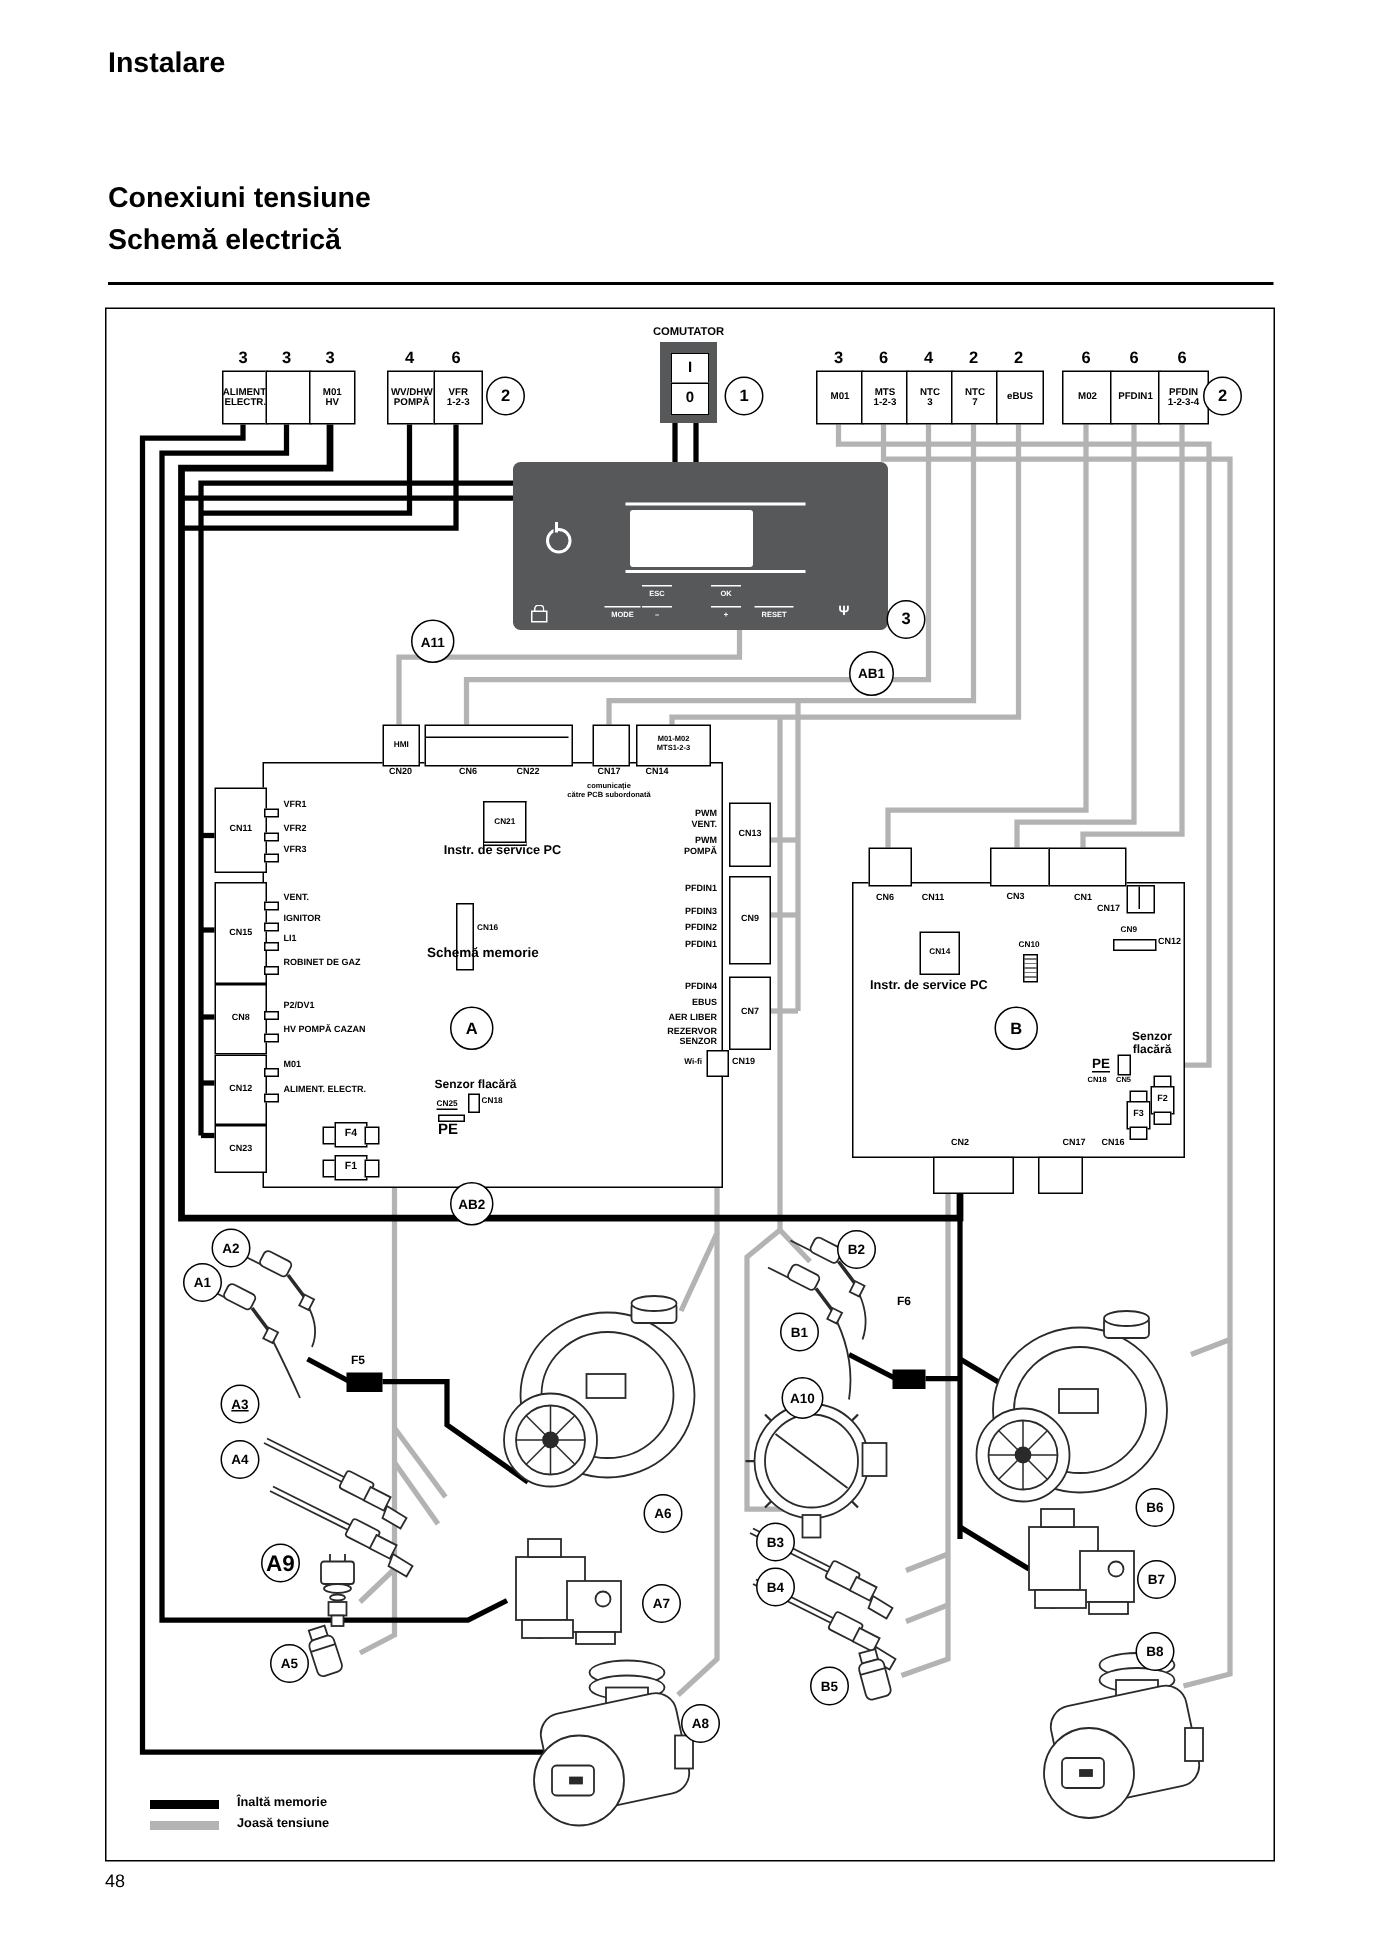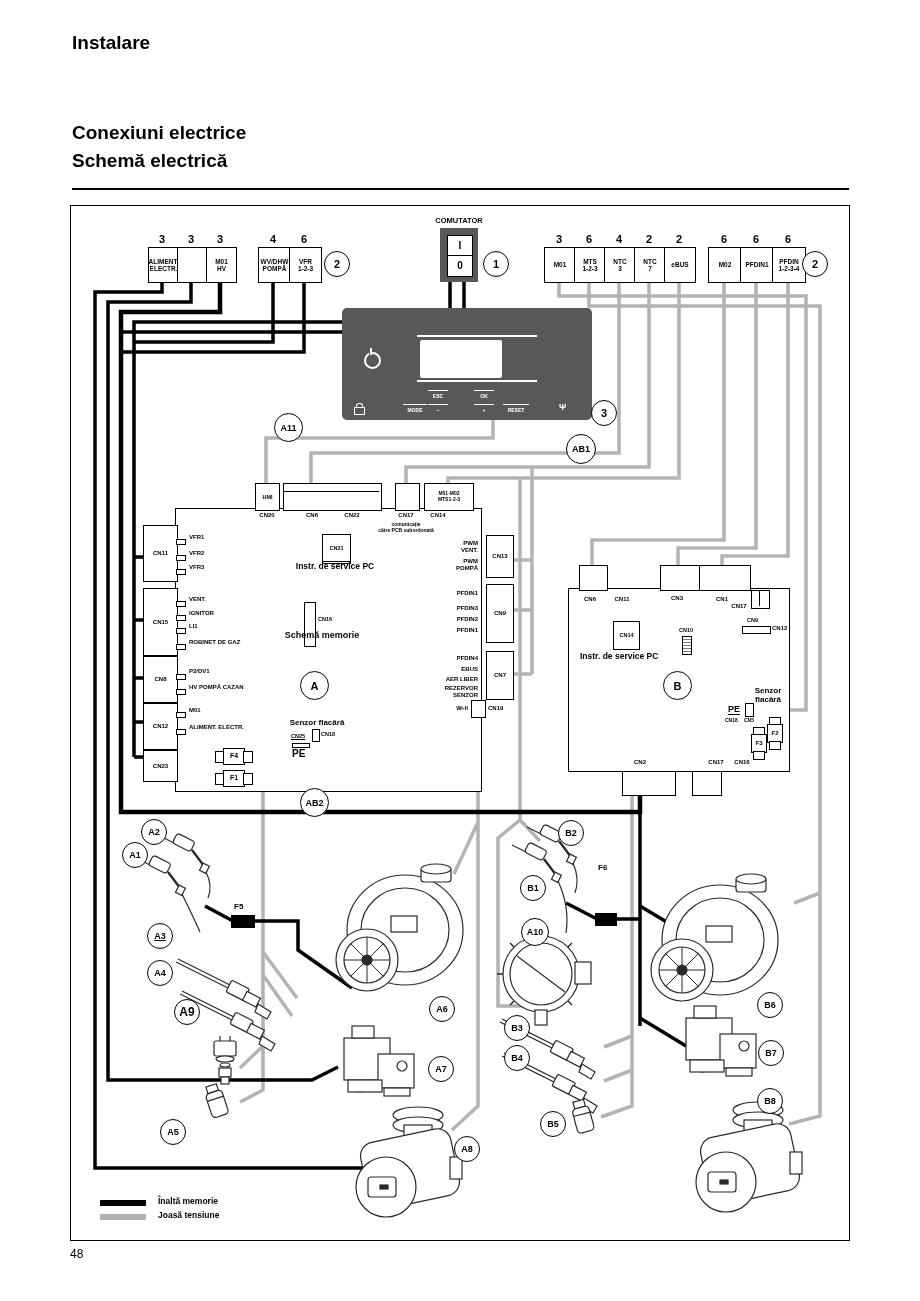--- a/index.html
+++ b/index.html
@@ -20,21 +20,21 @@
   .frame{position:absolute;border:1px solid #000;z-index:0;}
   .panelbtn{position:absolute;border-top:1.5px solid #fff;color:#fff;font-weight:700;font-size:5px;
             text-align:center;padding-top:2px;z-index:4;}
 </style>
 </head>
 <body>
 
 <div id="page">
 
   <div class="lbl" style="left:72px;top:32px;font-size:19px;">Instalare</div>
-  <div class="lbl" style="left:72px;top:122px;font-size:19px;">Conexiuni electrice</div>
+  <div class="lbl" style="left:72px;top:122px;font-size:19px;">Conexiuni tensiune</div>
   <div class="lbl" style="left:72px;top:150px;font-size:19px;">Schemă electrică</div>
   <div class="abs" style="left:72px;top:188px;width:777px;height:2px;background:#000;"></div>
   <div class="lbl" style="left:70px;top:1248px;font-size:12px;font-weight:400;">48</div>
 
   <div class="frame" style="left:70px;top:205px;width:778px;height:1034px;"></div>
 
   <svg class="wires" width="920" height="1301" viewBox="0 0 920 1301">
 
     <g stroke="#b3b3b3" stroke-width="3.5" fill="none">
       <polyline points="493,420 493,438 266,438 266,484"></polyline>
@@ -419,22 +419,22 @@
   <div class="lbl ctr" style="left:730px;top:759px;width:24px;font-size:6px;">CN16</div>
   <div class="box" style="left:622px;top:771px;width:52px;height:23px;"></div>
   <div class="box" style="left:692px;top:771px;width:28px;height:23px;"></div>
 
   <div class="badge" style="left:300px;top:788px;width:27px;height:27px;font-size:9px;">AB2</div>
 
   <div class="badge" style="left:122px;top:842px;width:24px;height:24px;font-size:9px;">A1</div>
   <div class="badge" style="left:141px;top:819px;width:24px;height:24px;font-size:9px;">A2</div>
   <div class="badge" style="left:147px;top:923px;width:24px;height:24px;font-size:9px;text-decoration:underline;">A3</div>
   <div class="badge" style="left:147px;top:960px;width:24px;height:24px;font-size:9px;">A4</div>
-  <div class="badge" style="left:174px;top:999px;width:24px;height:24px;font-size:12px;">A9</div>
-  <div class="badge" style="left:160px;top:1096px;width:24px;height:24px;font-size:9px;margin-top:23px;">A5</div>
+  <div class="badge" style="left:174px;top:1029px;width:24px;height:24px;font-size:15px;">A9</div>
+  <div class="badge" style="left:180px;top:1096px;width:24px;height:24px;font-size:9px;">A5</div>
   <div class="badge" style="left:429px;top:996px;width:24px;height:24px;font-size:9px;">A6</div>
   <div class="badge" style="left:428px;top:1056px;width:24px;height:24px;font-size:9px;">A7</div>
   <div class="badge" style="left:454px;top:1136px;width:24px;height:24px;font-size:9px;">A8</div>
   <div class="badge" style="left:521px;top:918px;width:26px;height:26px;font-size:9px;">A10</div>
   <div class="badge" style="left:520px;top:875px;width:24px;height:24px;font-size:9px;">B1</div>
   <div class="badge" style="left:558px;top:820px;width:24px;height:24px;font-size:9px;">B2</div>
   <div class="badge" style="left:504px;top:1015px;width:24px;height:24px;font-size:9px;">B3</div>
   <div class="badge" style="left:504px;top:1045px;width:24px;height:24px;font-size:9px;">B4</div>
   <div class="badge" style="left:540px;top:1111px;width:24px;height:24px;font-size:9px;">B5</div>
   <div class="badge" style="left:757px;top:992px;width:24px;height:24px;font-size:9px;">B6</div>

